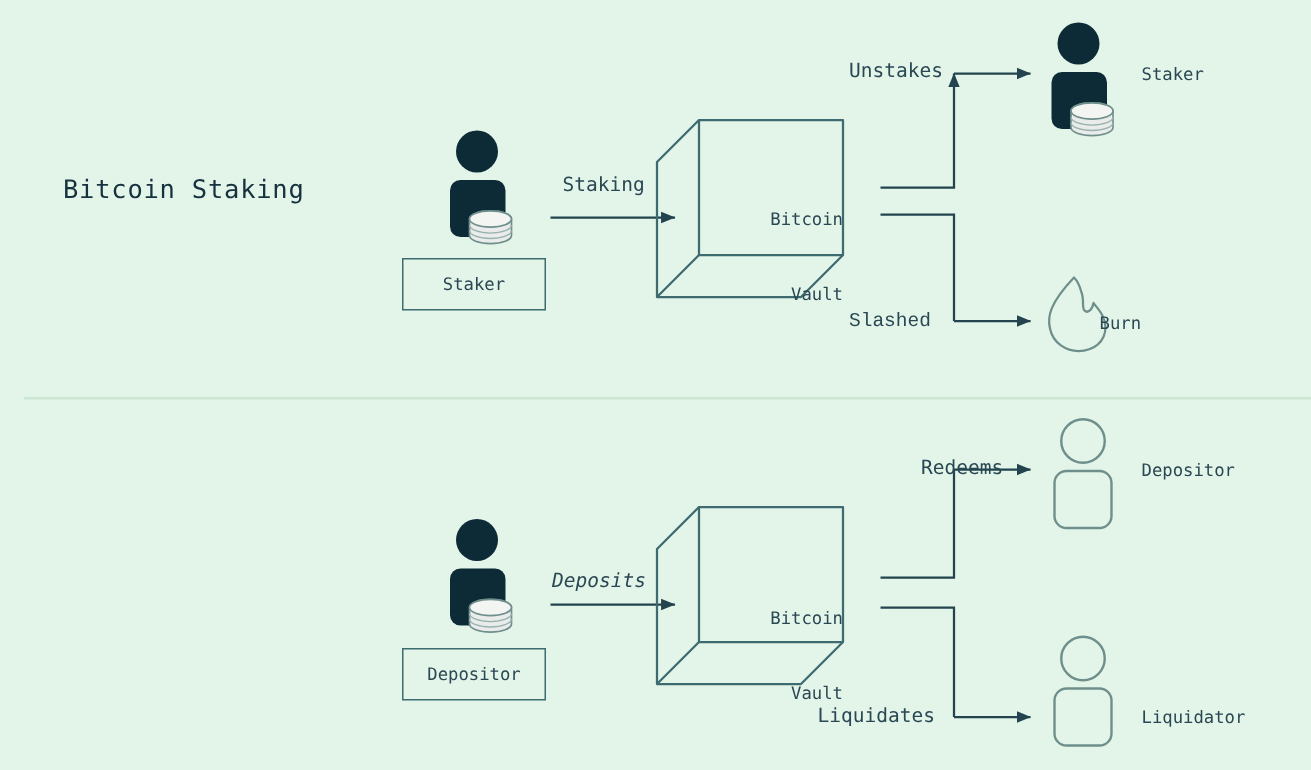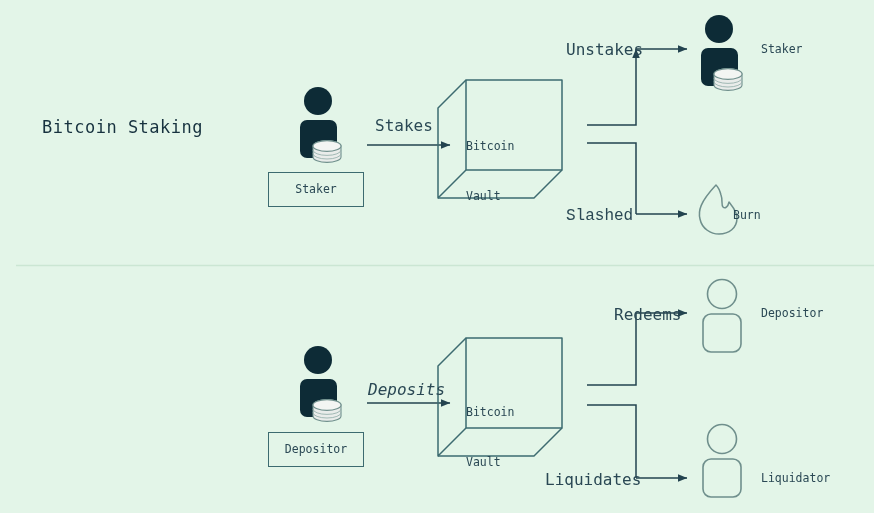--- a/index.html
+++ b/index.html
@@ -32,41 +32,41 @@
     white-space: pre;
     line-height: 1.25;
   }
   .section-title {
     font-size: 17px;
     font-weight: normal;
     letter-spacing: 0.5px;
     color: #17323f;
   }
   .edge-label {
-    font-size: 16px;
+    font-size: 13px;
     color: #2a4854;
   }
   .node-label {
     font-size: 11.5px;
     color: #2a4854;
   }
   .box-label {
     font-size: 11.5px;
     color: #2a4854;
     display: flex;
     align-items: center;
     justify-content: center;
     box-sizing: border-box;
     border: 1.4px solid #3d6b70;
     background: transparent;
   }
   .vault-text {
     font-size: 11.5px;
     color: #2a4854;
-    text-align: left;
+    text-align: right;
     line-height: 1.45;
   }
 </style>
 </head>
 <body>
 
 <div id="stage">
 
   <svg class="layer" viewBox="0 0 874 513">
     <defs>
@@ -155,21 +155,21 @@
     </g>
 
     <g fill="none" stroke="#6f8f8c" stroke-width="1.6">
       <circle cx="722" cy="439" r="14.5"></circle>
       <rect x="703" y="459" width="38" height="38" rx="8" ry="8"></rect>
     </g>
   </svg>
 
   <div class="txt section-title" style="left:42px; top:117px;">Bitcoin Staking</div>
 
-  <div class="txt edge-label" style="left:375px; top:116px;">Stakes</div>
+  <div class="txt edge-label" style="left:375px; top:116px;">Staking</div>
 
   <div class="vault-text txt" style="left:466px; top:105px; width:96px;">
     <div>Bitcoin</div>
     <div>Vault</div>
   </div>
 
   <div class="txt box-label" style="left:268px; top:172px; width:96px; height:35px;">Staker</div>
 
   <div class="txt edge-label" style="left:566px; top:40px;">Unstakes</div>
 

